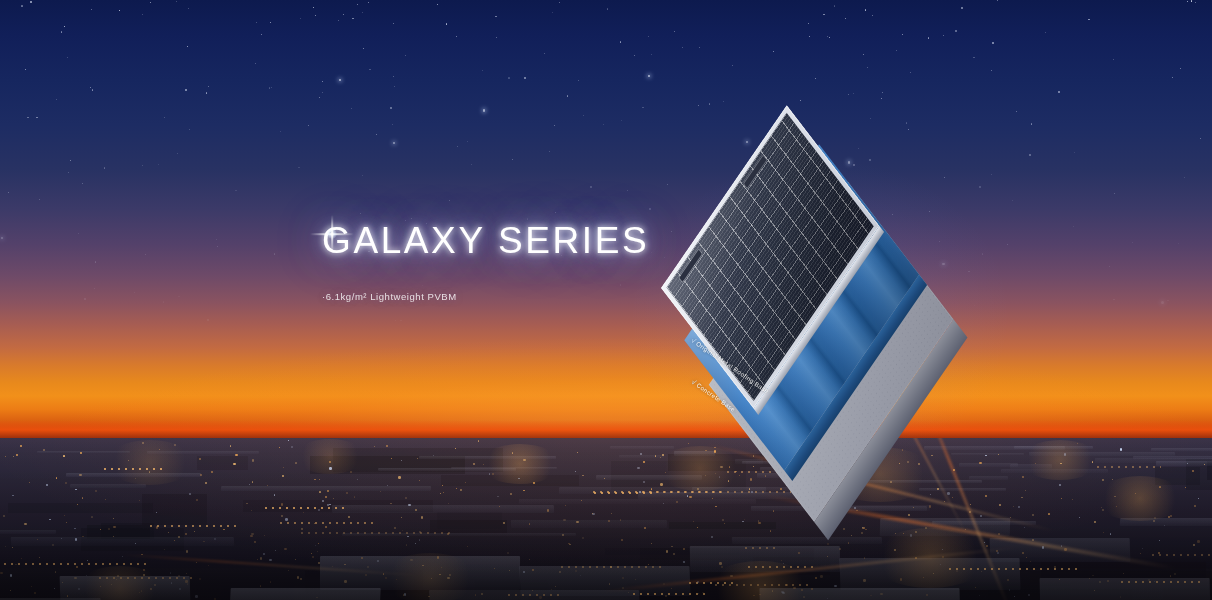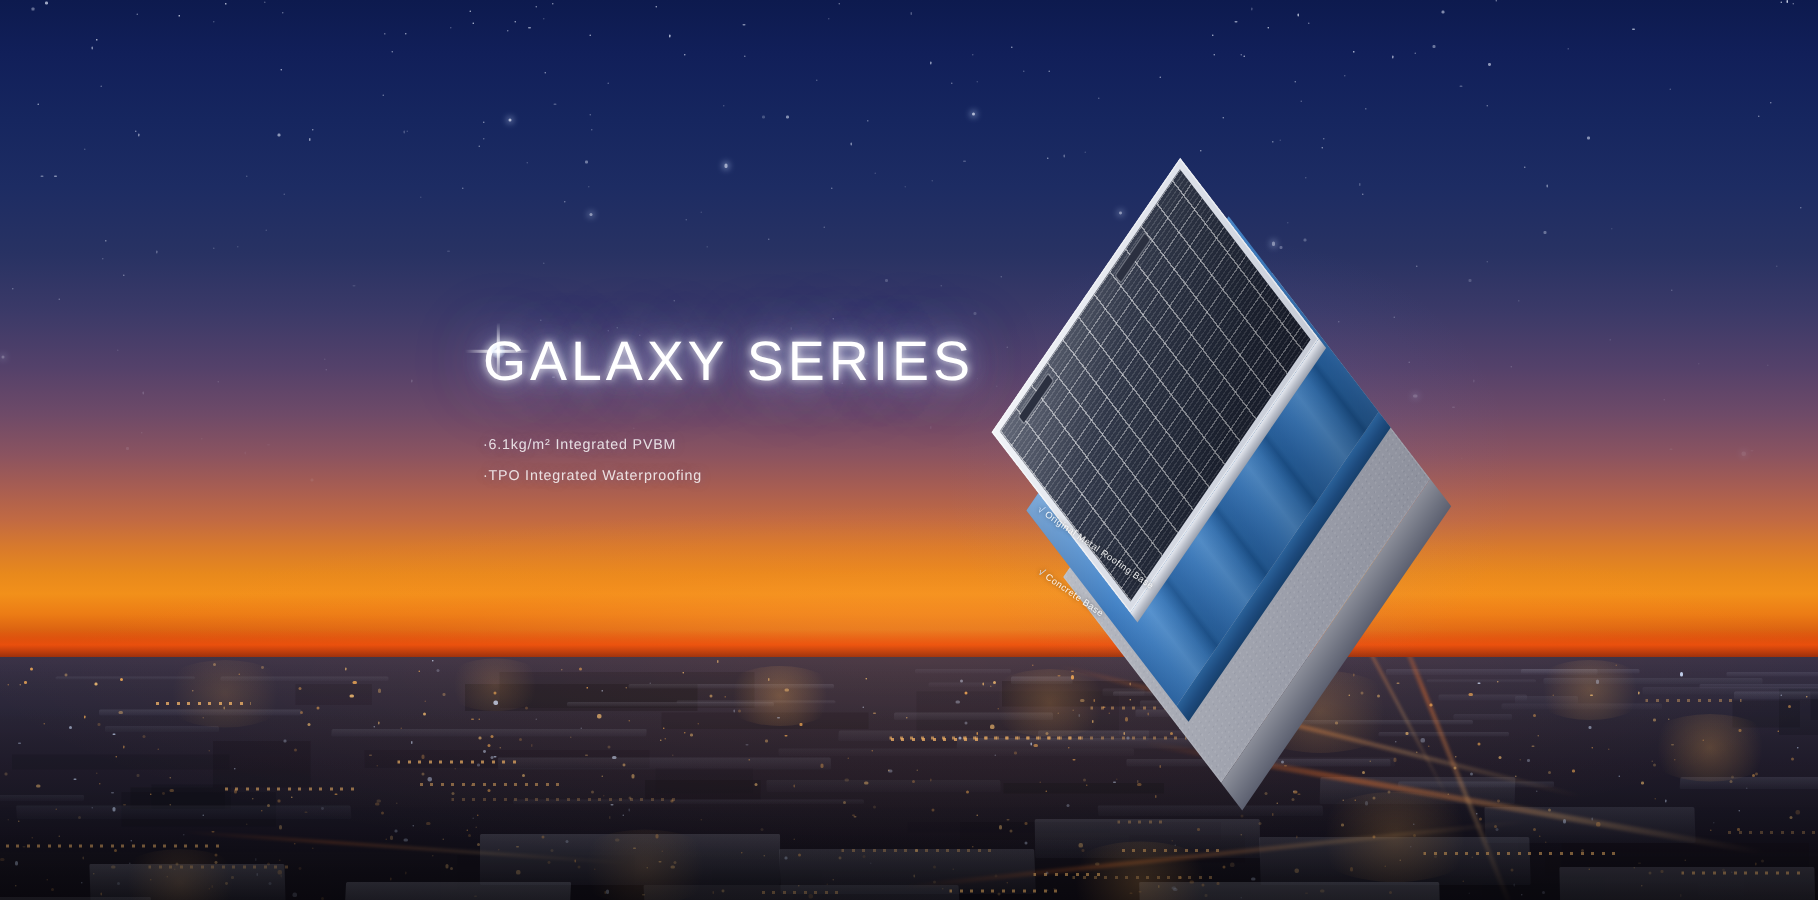--- a/index.html
+++ b/index.html
@@ -1140,22 +1140,21 @@
     </div>
 
   <div class="copy">
     <div style="position:relative;">
       <span class="sparkle">
         <span class="sparkle-core"></span>
       </span>
       <div class="title">GALAXY SERIES</div>
     </div>
     <div class="bullets">
-      <div class="bullet">·6.1kg/m² Integrated PVBM</div>
-      <div class="bullet">·TPO Integrated Waterproofing</div>
+      <div class="bullet">·6.1kg/m² Lightweight PVBM</div>
     </div>
   </div>
 
   <div class="product-glow"></div>
   <div class="product iso">
 
     <div class="layer base-wrap">
       <div class="base-front"></div>
       <div class="base-top">
         <div class="noise"></div>

